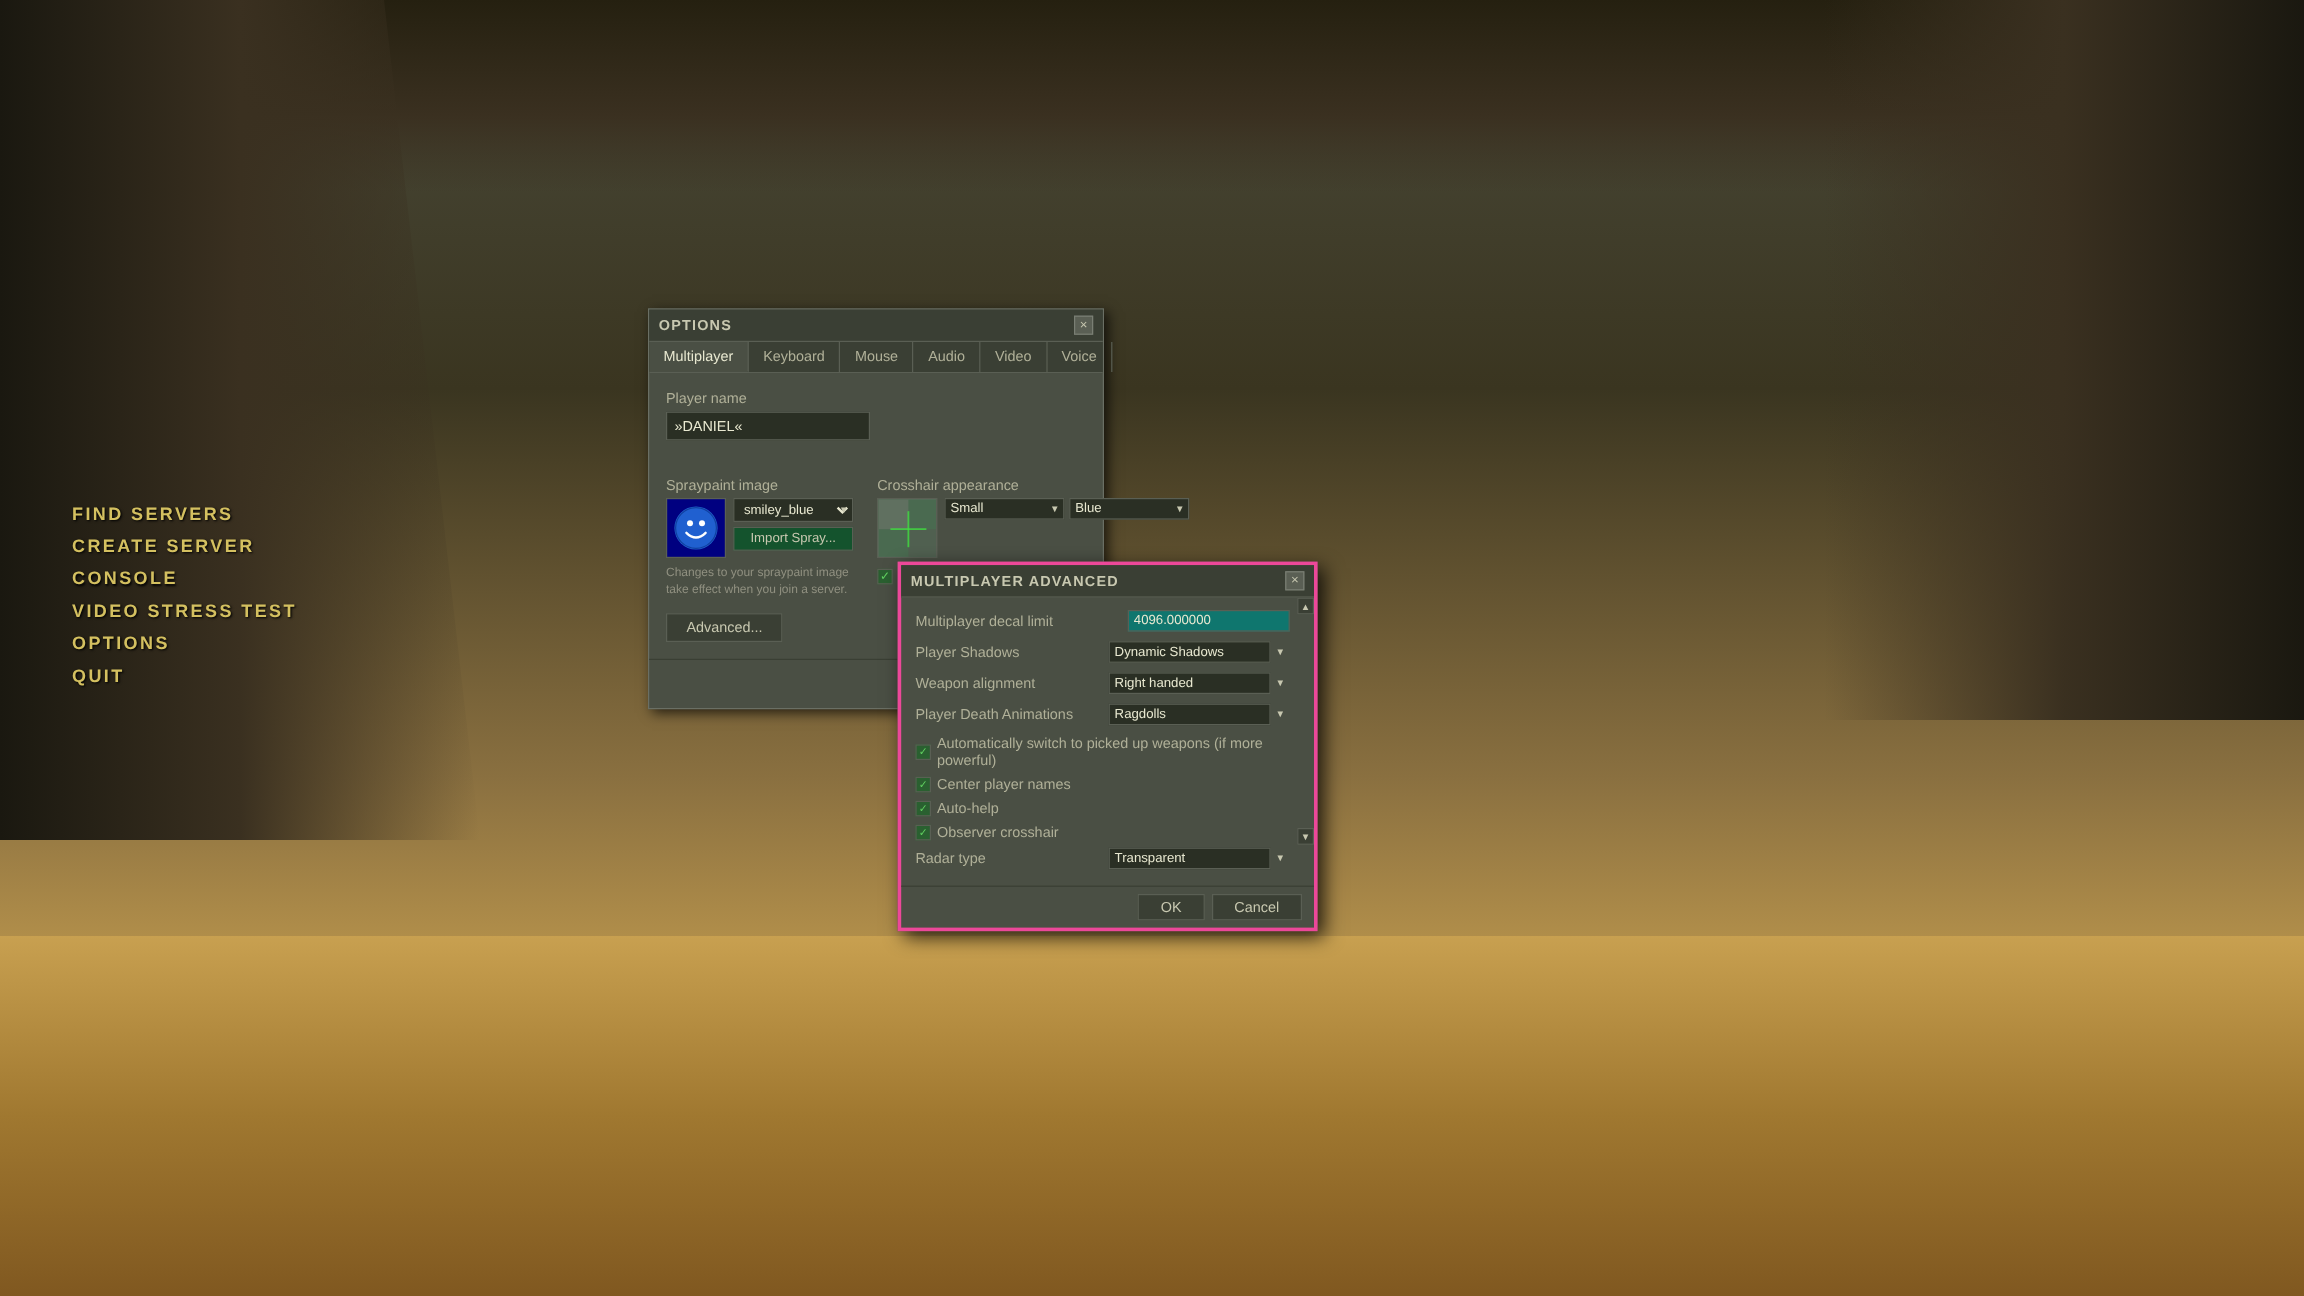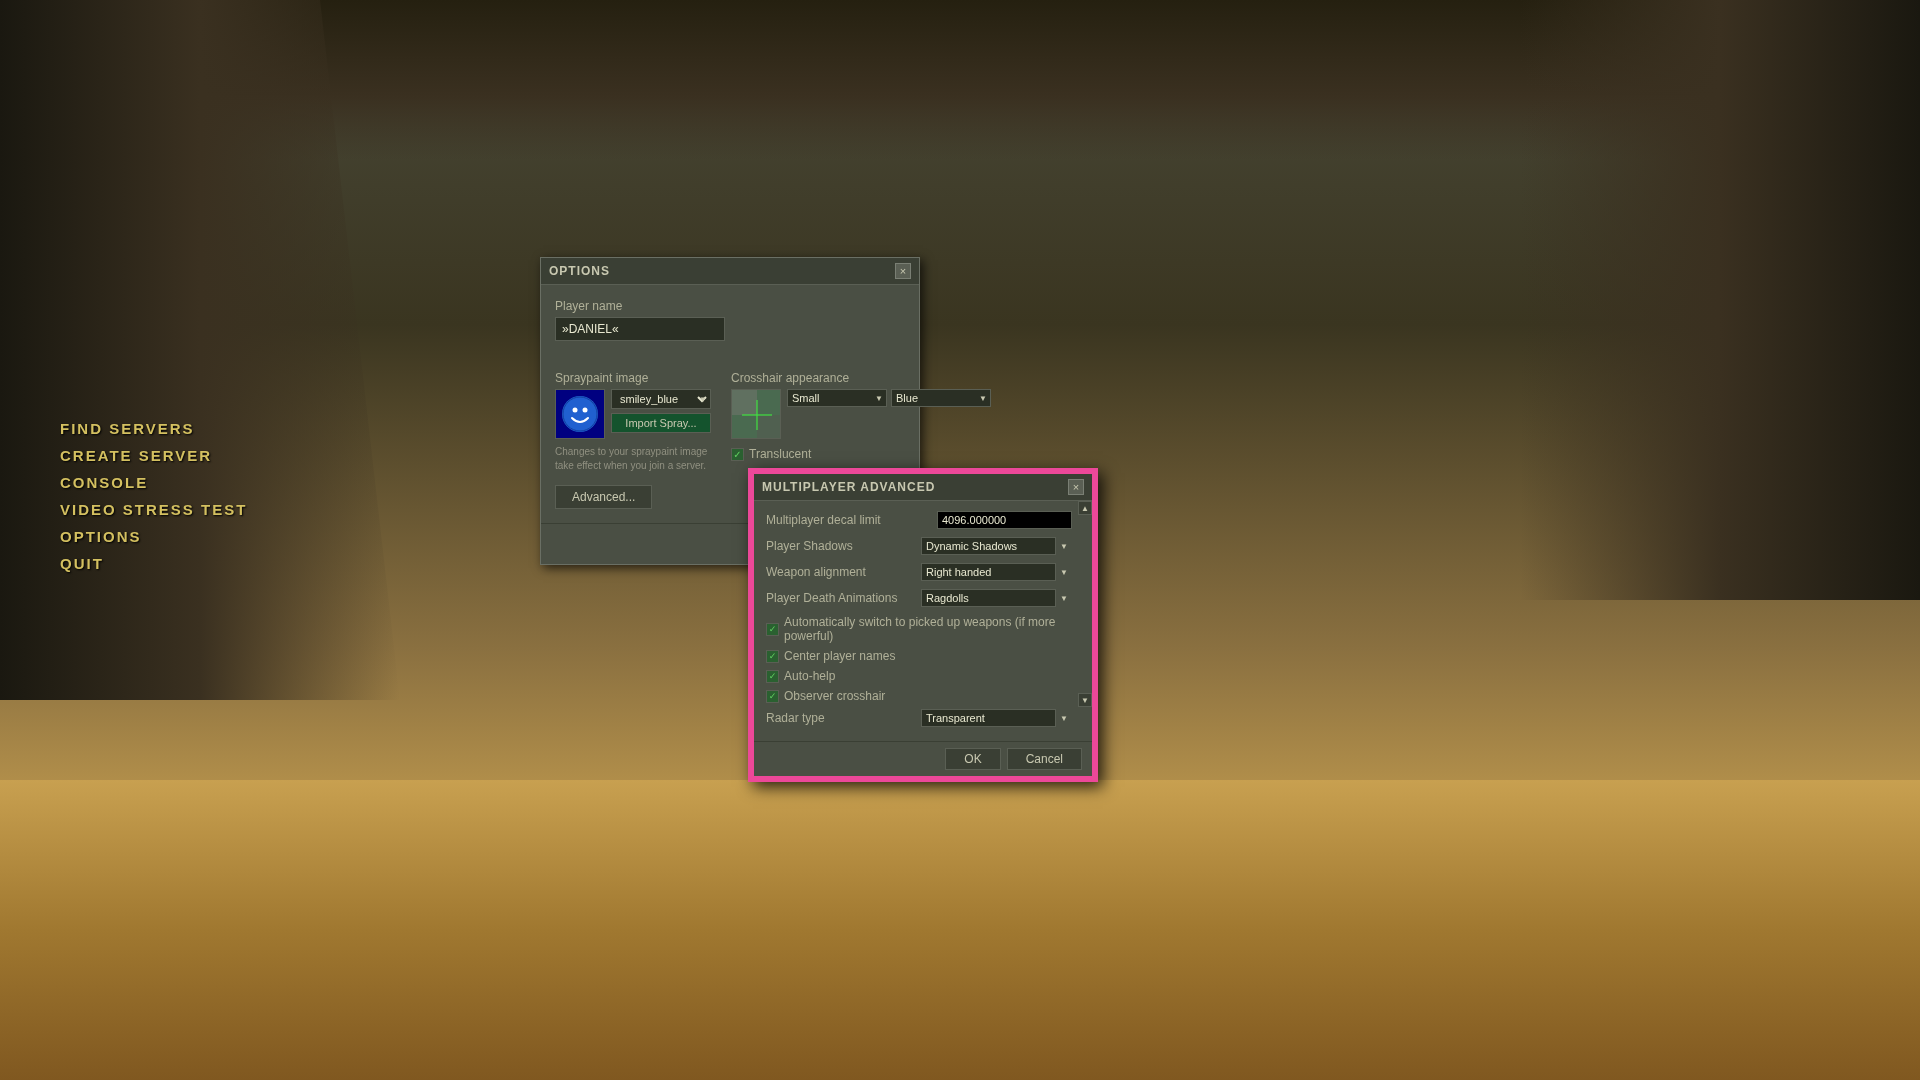--- a/index.html
+++ b/index.html
@@ -249,41 +249,41 @@
       cursor: pointer;
     }
 
     
     .advanced-dialog {
       position: absolute;
       left: 748px;
       top: 468px;
       width: 350px;
       background: #4a4f44;
-      border: 6px solid #ec4899;
+      border: 3px solid #ec4899;
       box-shadow: 5px 5px 15px rgba(0,0,0,0.8);
     }
     .advanced-content {
       padding: 10px 12px;
       max-height: 240px;
       overflow-y: auto;
     }
     .adv-row {
       display: flex;
       justify-content: space-between;
       align-items: center;
       margin-bottom: 8px;
     }
     .adv-label {
       color: #b0b098;
       font-size: 12px;
       flex: 1;
     }
     .adv-input {
-      background: #000000;
+      background: #0f766e;
       border: 1px solid #5a5f54;
       color: #e8e8d0;
       font-size: 11px;
       padding: 2px 4px;
       width: 135px;
     }
     .adv-dropdown {
       background: #2a2f24;
       border: 1px solid #5a5f54;
       color: #e8e8d0;
@@ -370,20 +370,28 @@
   <div class="nav-item">CONSOLE</div>
   <div class="nav-item">VIDEO STRESS TEST</div>
   <div class="nav-item">OPTIONS</div>
   <div class="nav-item">QUIT</div>
 </div>
 
 <div class="options-dialog">
   <div class="dialog-titlebar">
     <span class="dialog-title">OPTIONS</span>
     <div class="close-btn">×</div>
+  </div>
+  <div class="tabs-bar">
+    <div class="tab active">Multiplayer</div>
+    <div class="tab">Keyboard</div>
+    <div class="tab">Mouse</div>
+    <div class="tab">Audio</div>
+    <div class="tab">Video</div>
+    <div class="tab">Voice</div>
   </div>
   <div class="dialog-content">
     
     <div class="field-label">Player name</div>
     <input type="text" class="text-input" value="»DANIEL«" style="">
 
     
     <div class="two-col">
 
       <div class="spray-section">

